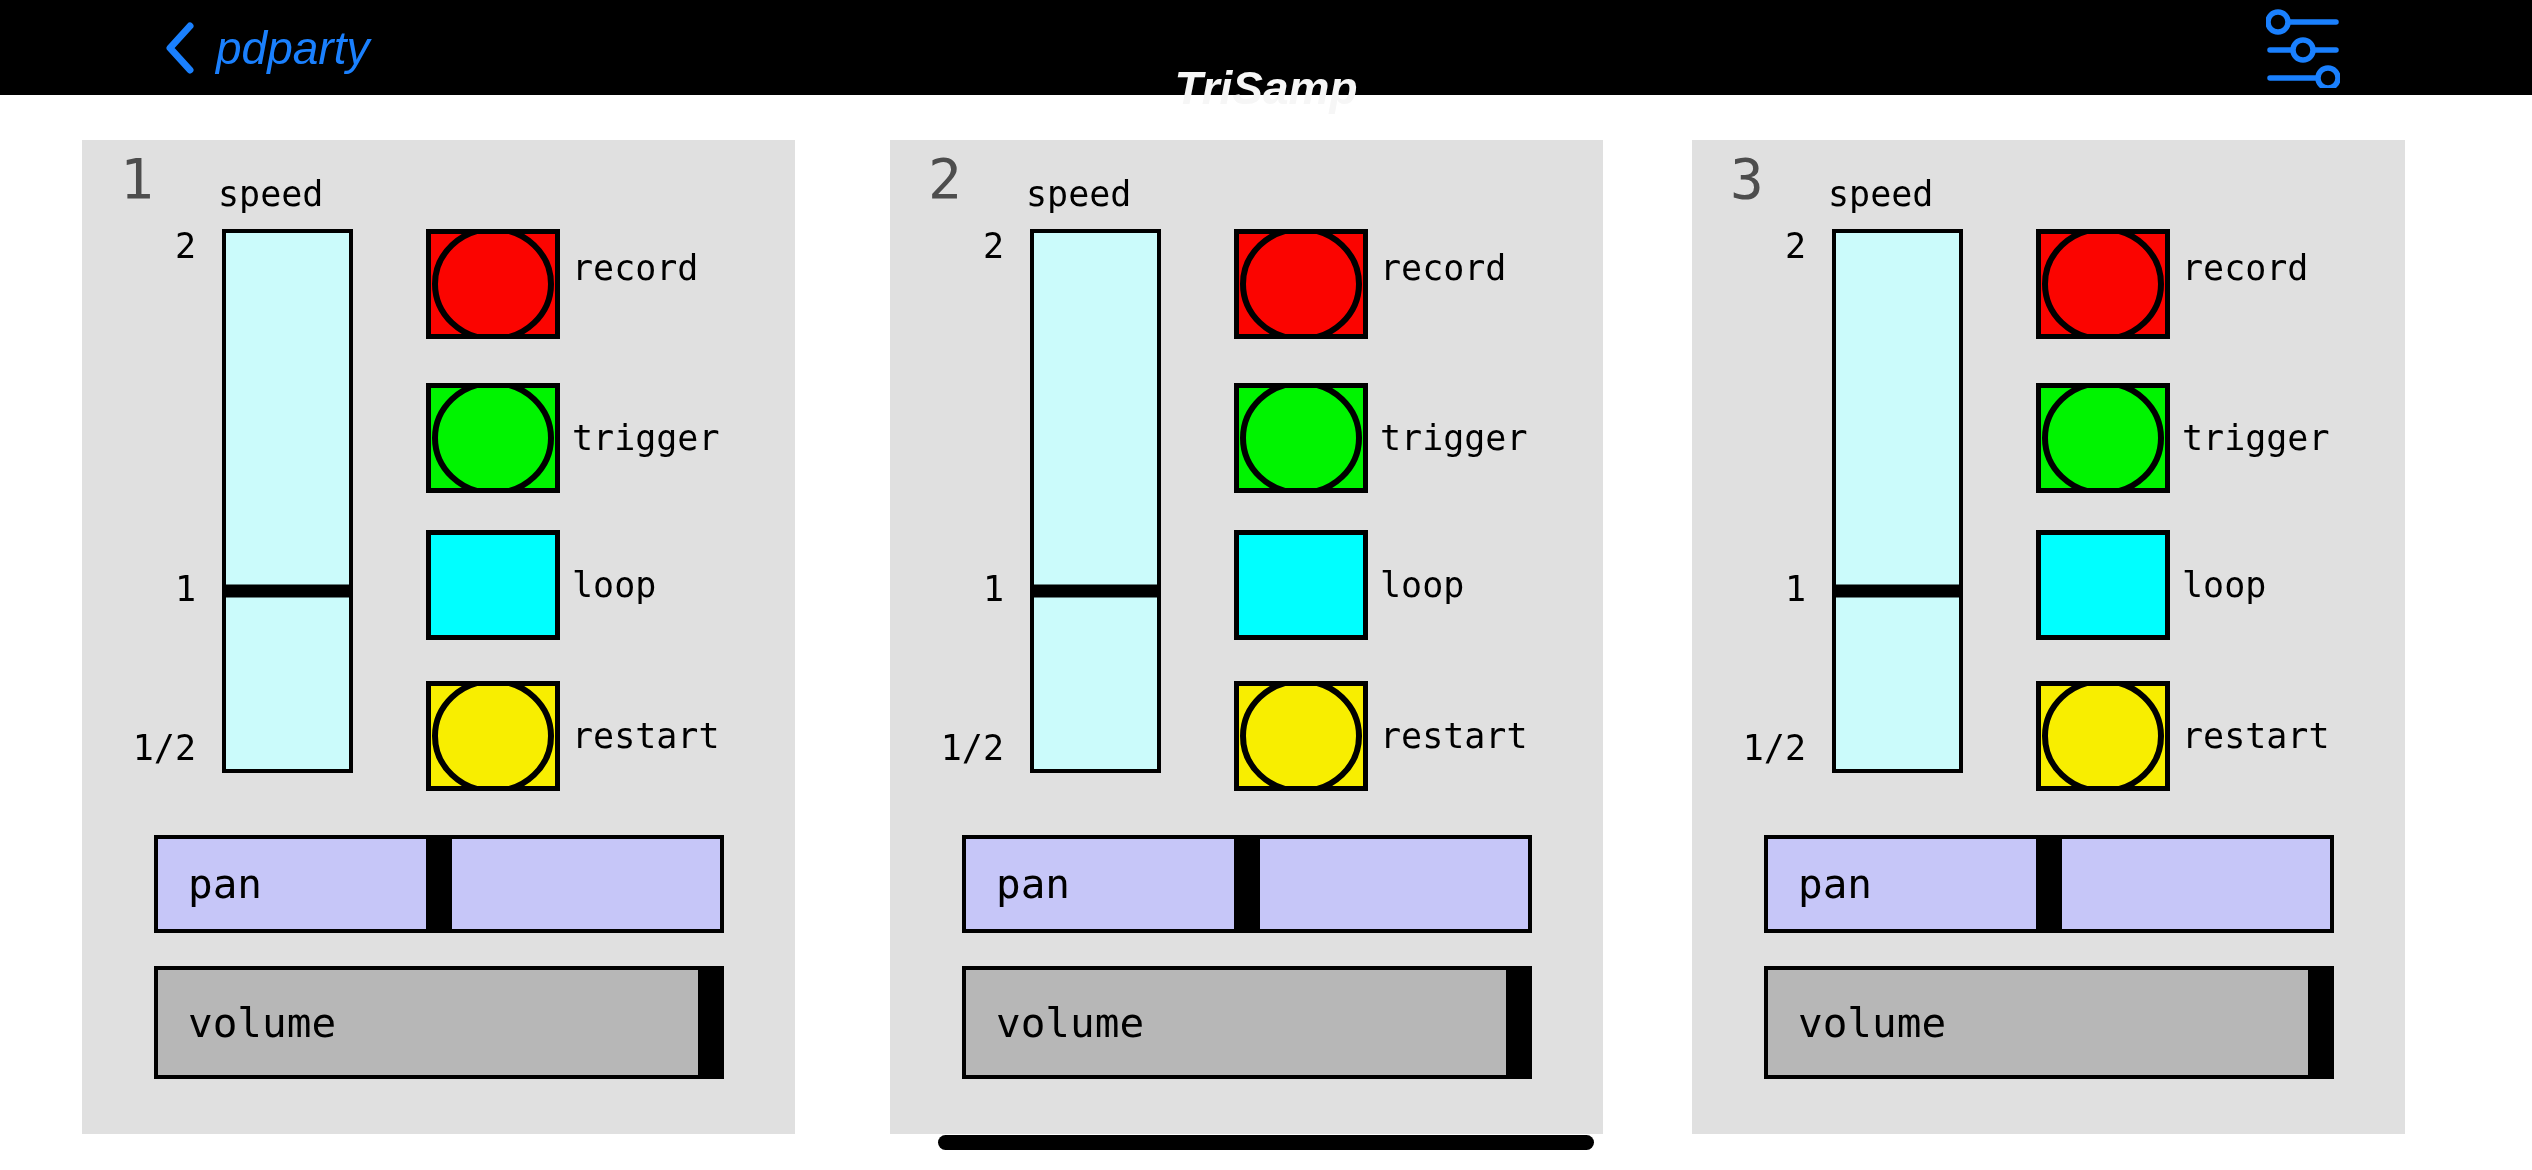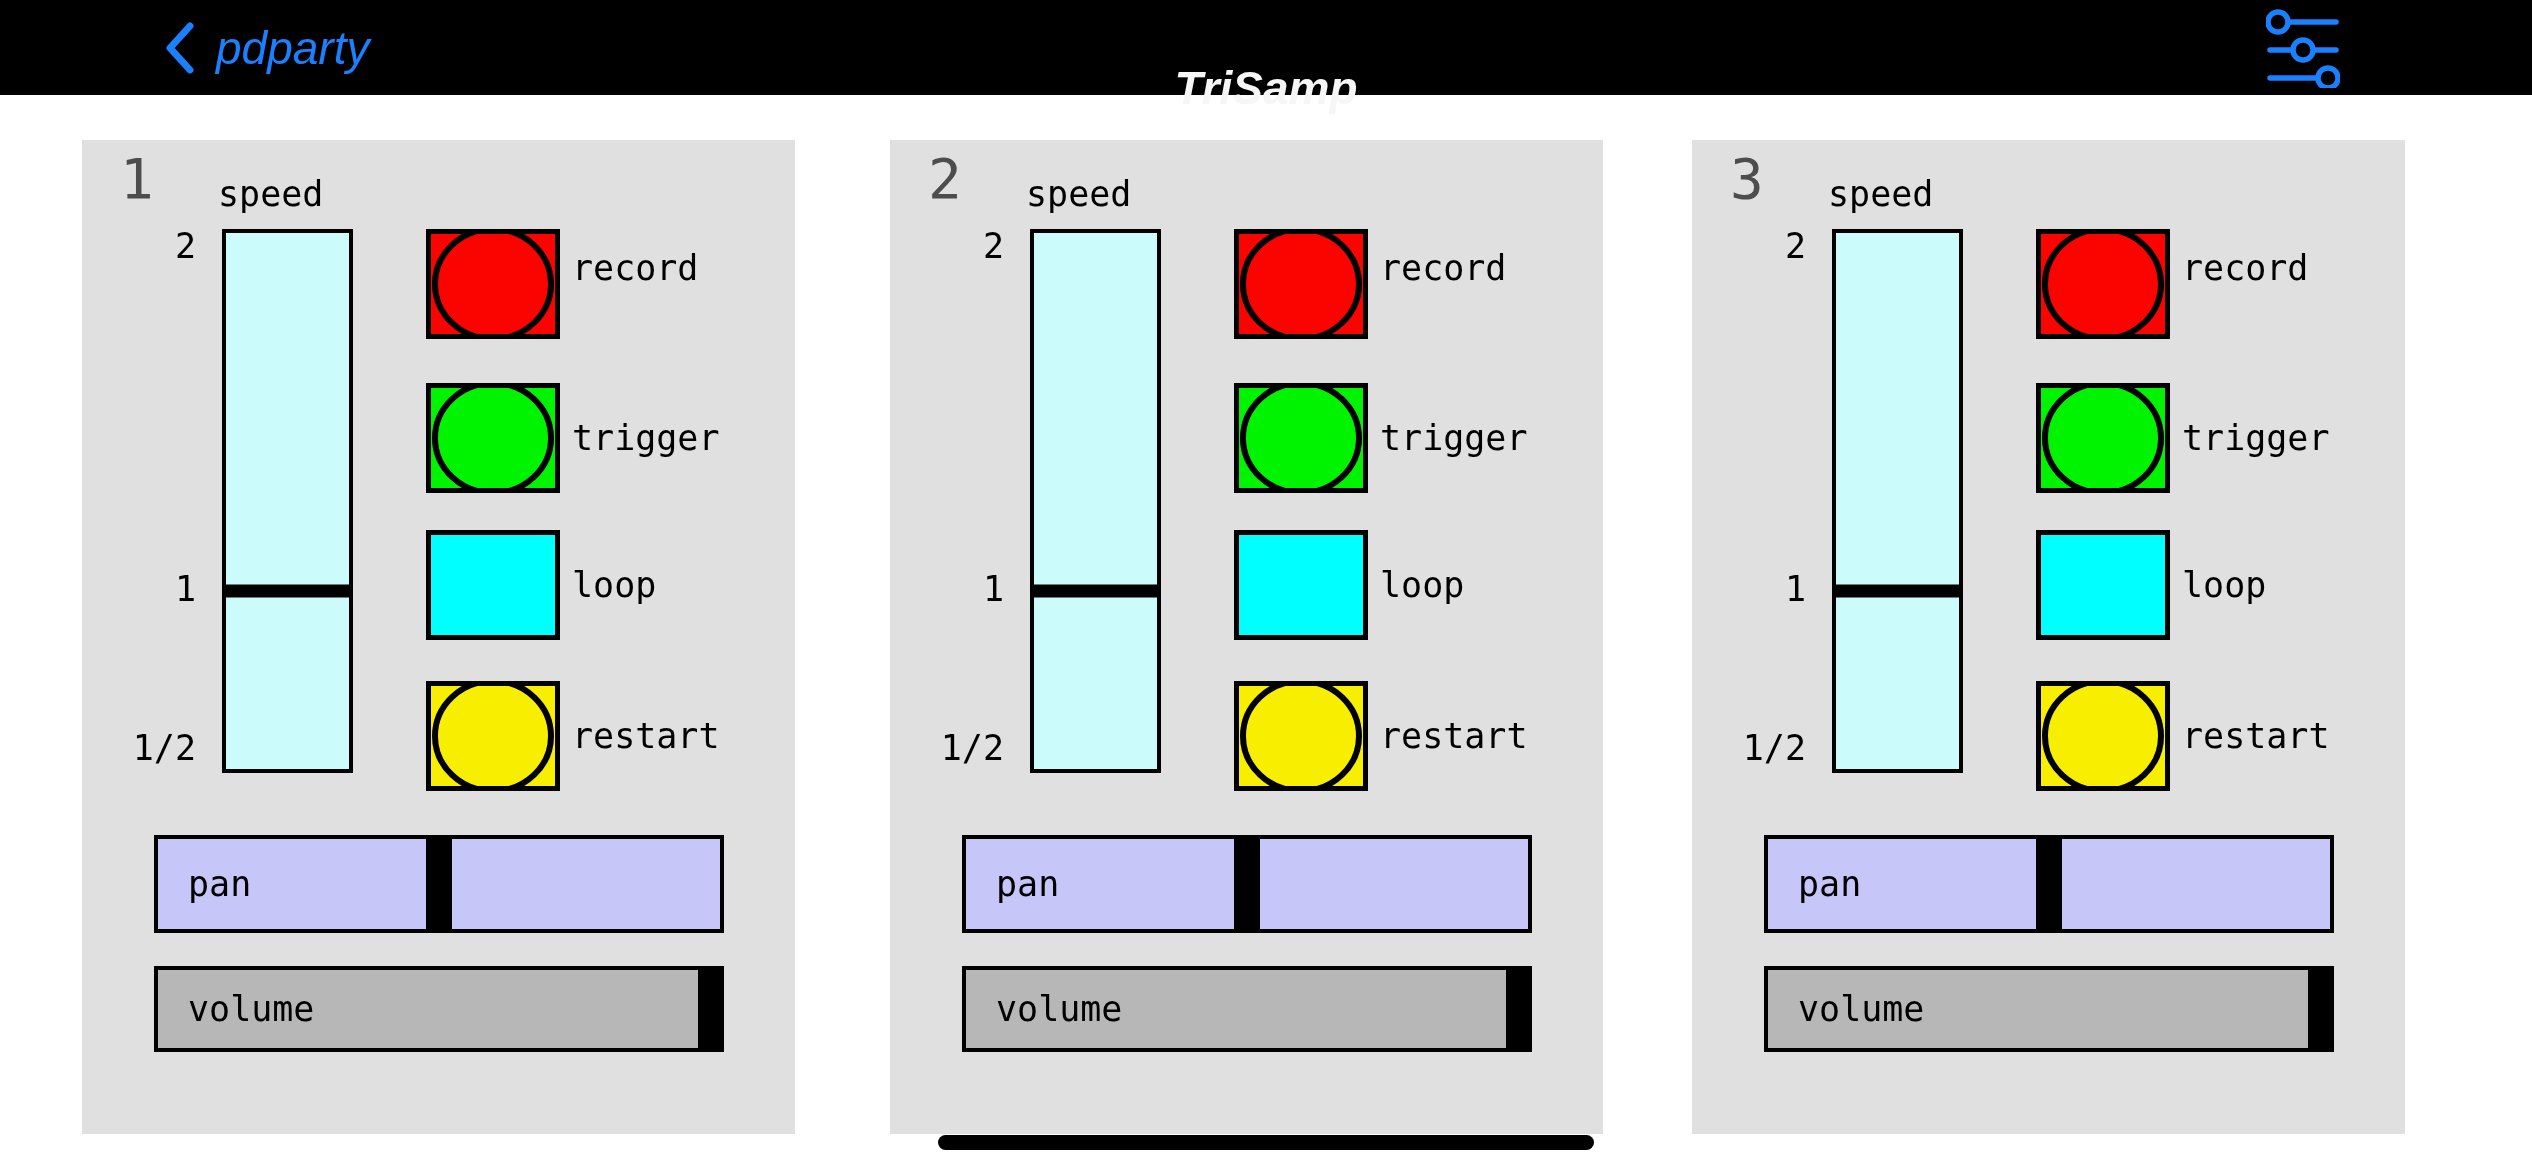--- a/index.html
+++ b/index.html
@@ -59,24 +59,24 @@
   .btn-loop    { top:390px; }
   .btn-restart { top:541px; }
   .pd-btn-label { position:absolute; left:490px; font-size:35px; line-height:42px; color:#000; }
   .lbl-record  { top:107px; }
   .lbl-trigger { top:277px; }
   .lbl-loop    { top:424px; }
   .lbl-restart { top:575px; }
 
   .hslider { position:absolute; left:72px; width:570px; border:4px solid #000; cursor:pointer; }
   .pan-slider { top:695px; height:98px; }
-  .vol-slider { top:826px; height:86px; }
+  .vol-slider { top:826px; height:113px; }
   .hslider-label {
     position:absolute; left:30px; top:50%; transform:translateY(-50%);
-    font-size:35px; color:#000; white-space:nowrap;
+    font-size:41px; color:#000; white-space:nowrap;
   }
   .hhandle { position:absolute; top:0; bottom:0; background:#000; transform:translateX(-50%); cursor:grab; }
   .pan-slider .hhandle { width:26px; }
   .vol-slider .hhandle { width:22px; }
 
   
   .home-indicator {
     position:absolute; left:938px; top:1135px; width:656px; height:15px;
     border-radius:8px; background:#000; cursor:grab;
   }

